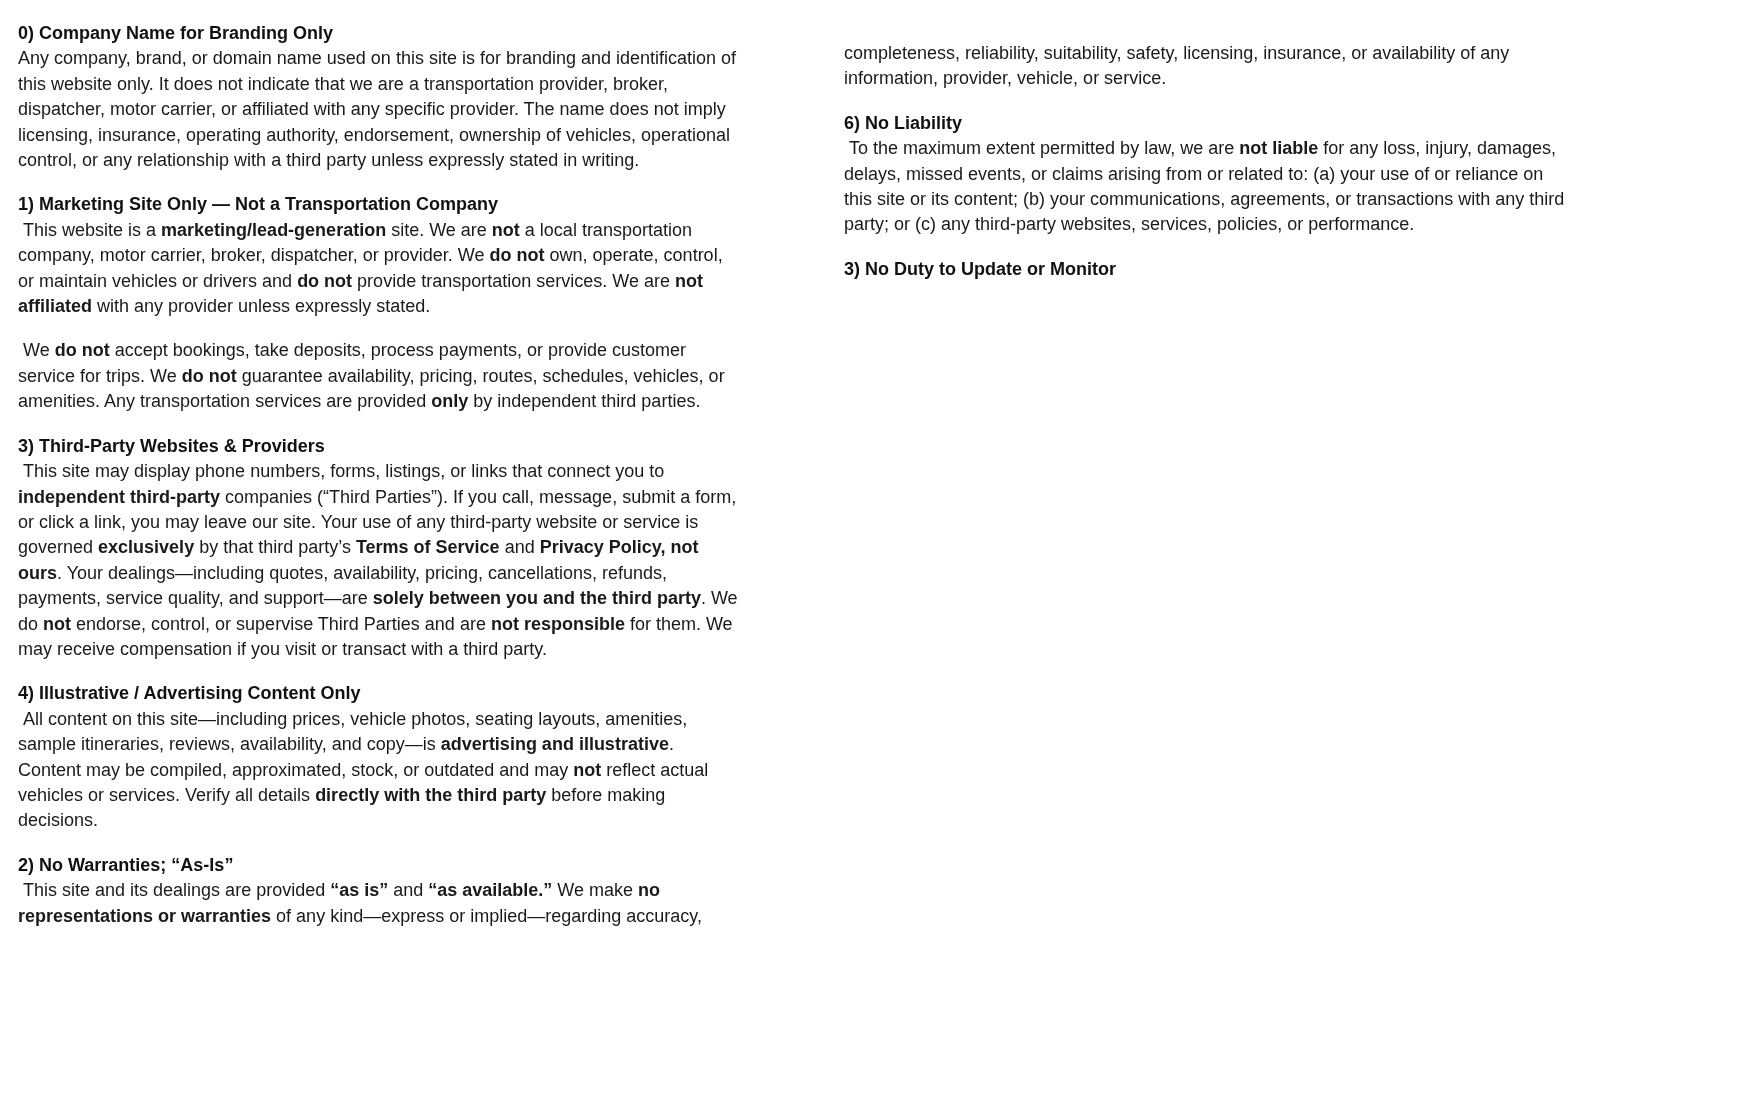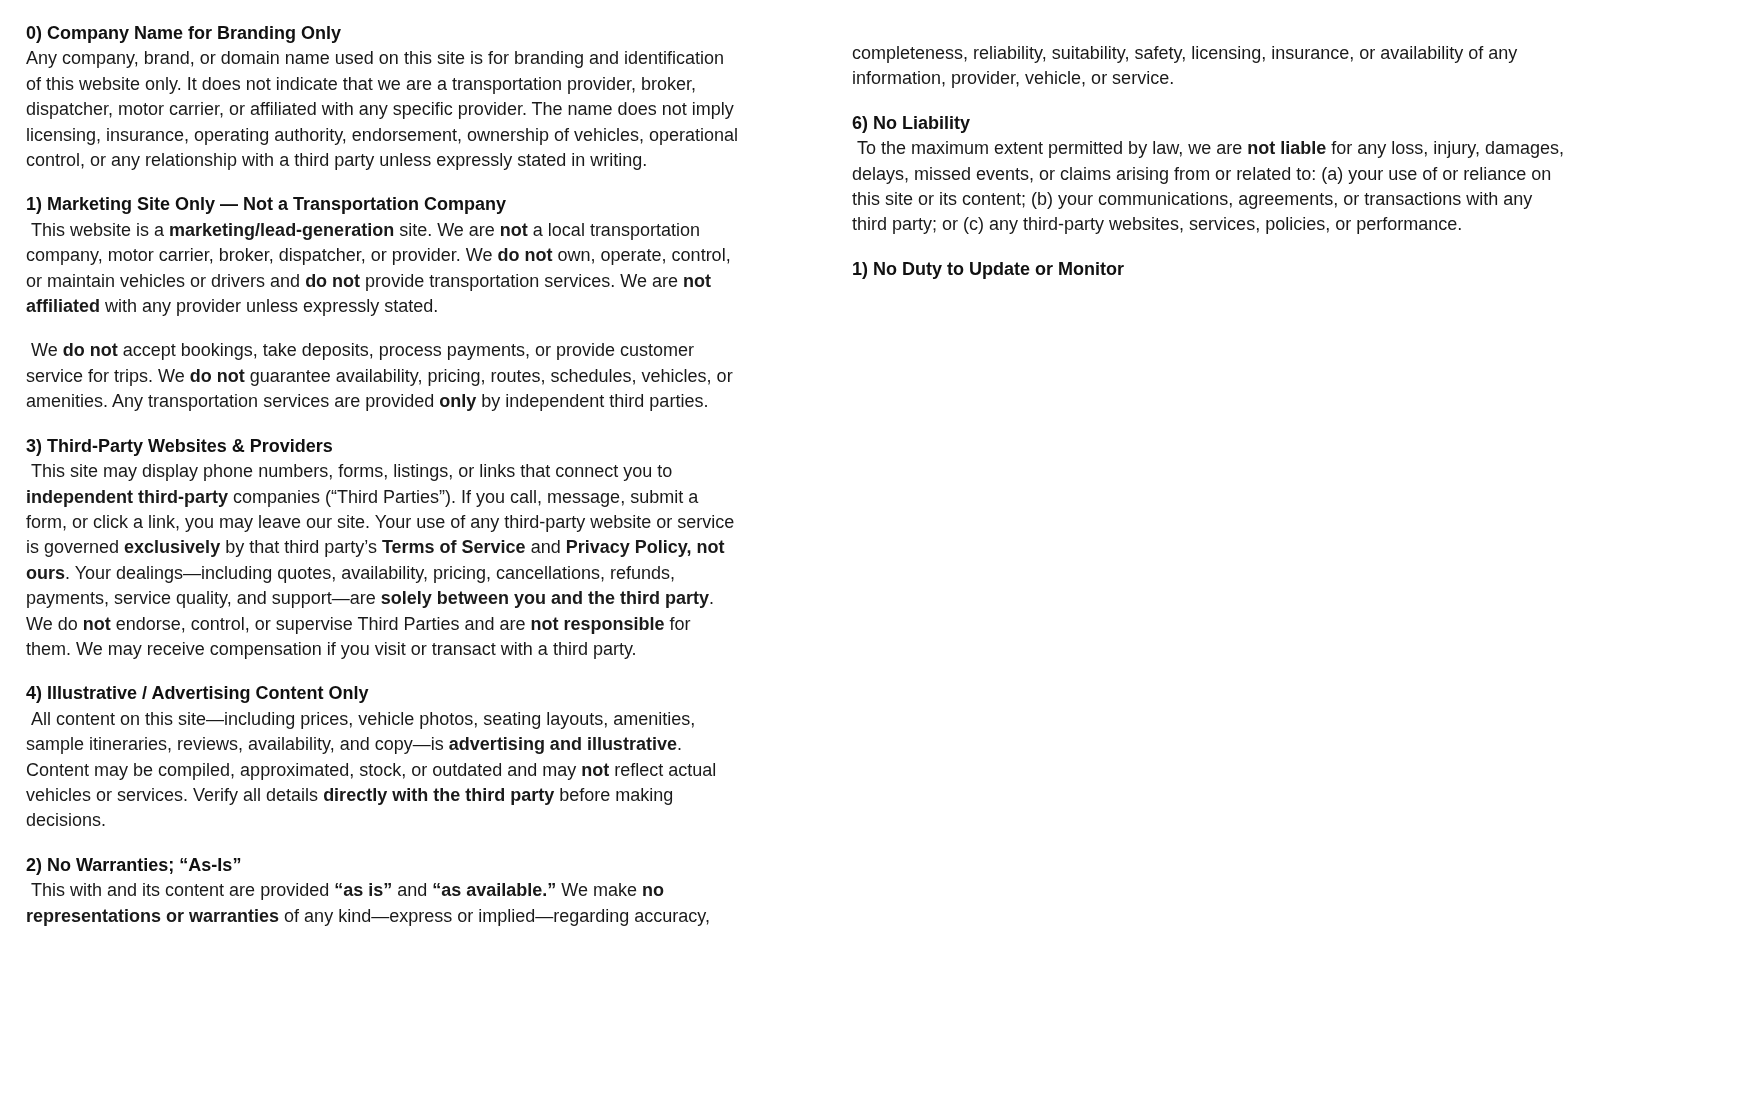--- a/index.html
+++ b/index.html
@@ -26,21 +26,21 @@
     align-items: flex-start;
   }
   .col {
     width: 722px;
     flex: 0 0 722px;
   }
   .col-right {
     padding-top: 20px;
   }
   .sec {
-    margin: 0 0 19px 8px;
+    margin: 0 0 19px 0;
   }
   .sec-heading {
     margin: 0;
     font-size: 18px;
     font-weight: 700;
     line-height: 25.4px;
     color: #111111;
   }
   .sec-body {
     margin: 0;
@@ -70,29 +70,29 @@
         <section class="sec">
           <h3 class="sec-heading">3) Third-Party Websites &amp; Providers</h3>
           <p class="sec-body"><span> This site may display phone numbers, forms, listings, or links that connect you to </span><b>independent third-party</b><span> companies (“Third Parties”). If you call, message, submit a form, or click a link, you may leave our site. Your use of any third-party website or service is governed </span><b>exclusively</b><span> by that third party’s </span><b>Terms of Service</b><span> and </span><b>Privacy Policy,</b><span> </span><b>not ours</b><span>. Your dealings—including quotes, availability, pricing, cancellations, refunds, payments, service quality, and support—are </span><b>solely between you and the third party</b><span>. We do </span><b>not</b><span> endorse, control, or supervise Third Parties and are </span><b>not responsible</b><span> for them. We may receive compensation if you visit or transact with a third party.</span></p>
         </section>
         <section class="sec">
           <h3 class="sec-heading">4) Illustrative / Advertising Content Only</h3>
           <p class="sec-body"><span> All content on this site—including prices, vehicle photos, seating layouts, amenities, sample itineraries, reviews, availability, and copy—is </span><b>advertising and illustrative</b><span>. Content may be compiled, approximated, stock, or outdated and may </span><b>not</b><span> reflect actual vehicles or services. Verify all details </span><b>directly with the third party</b><span> before making decisions.</span></p>
         </section>
         <section class="sec">
           <h3 class="sec-heading">2) No Warranties; “As-Is”</h3>
-          <p class="sec-body"><span> This with and its content are provided </span><b>“as is”</b><span> and </span><b>“as available.”</b><span> We make </span><b>no representations or warranties</b><span> of any kind—express or implied—regarding accuracy,</span></p>
+          <p class="sec-body"><span> This site and its dealings are provided </span><b>“as is”</b><span> and </span><b>“as available.”</b><span> We make </span><b>no representations or warranties</b><span> of any kind—express or implied—regarding accuracy,</span></p>
         </section>
       </div>
     <div class="col col-right">
         <section class="sec">
           <p class="sec-body"><span>completeness, reliability, suitability, safety, licensing, insurance, or availability of any information, provider, vehicle, or service.</span></p>
         </section>
         <section class="sec">
           <h3 class="sec-heading">6) No Liability</h3>
           <p class="sec-body"><span> To the maximum extent permitted by law, we are </span><b>not liable</b><span> for any loss, injury, damages, delays, missed events, or claims arising from or related to: (a) your use of or reliance on this site or its content; (b) your communications, agreements, or transactions with any third party; or (c) any third-party websites, services, policies, or performance.</span></p>
         </section>
         <section class="sec">
-          <h3 class="sec-heading">1) No Duty to Update or Monitor</h3>
+          <h3 class="sec-heading">3) No Duty to Update or Monitor</h3>
         </section>
       </div>
   </div>
 </div>
 
 </body></html>

